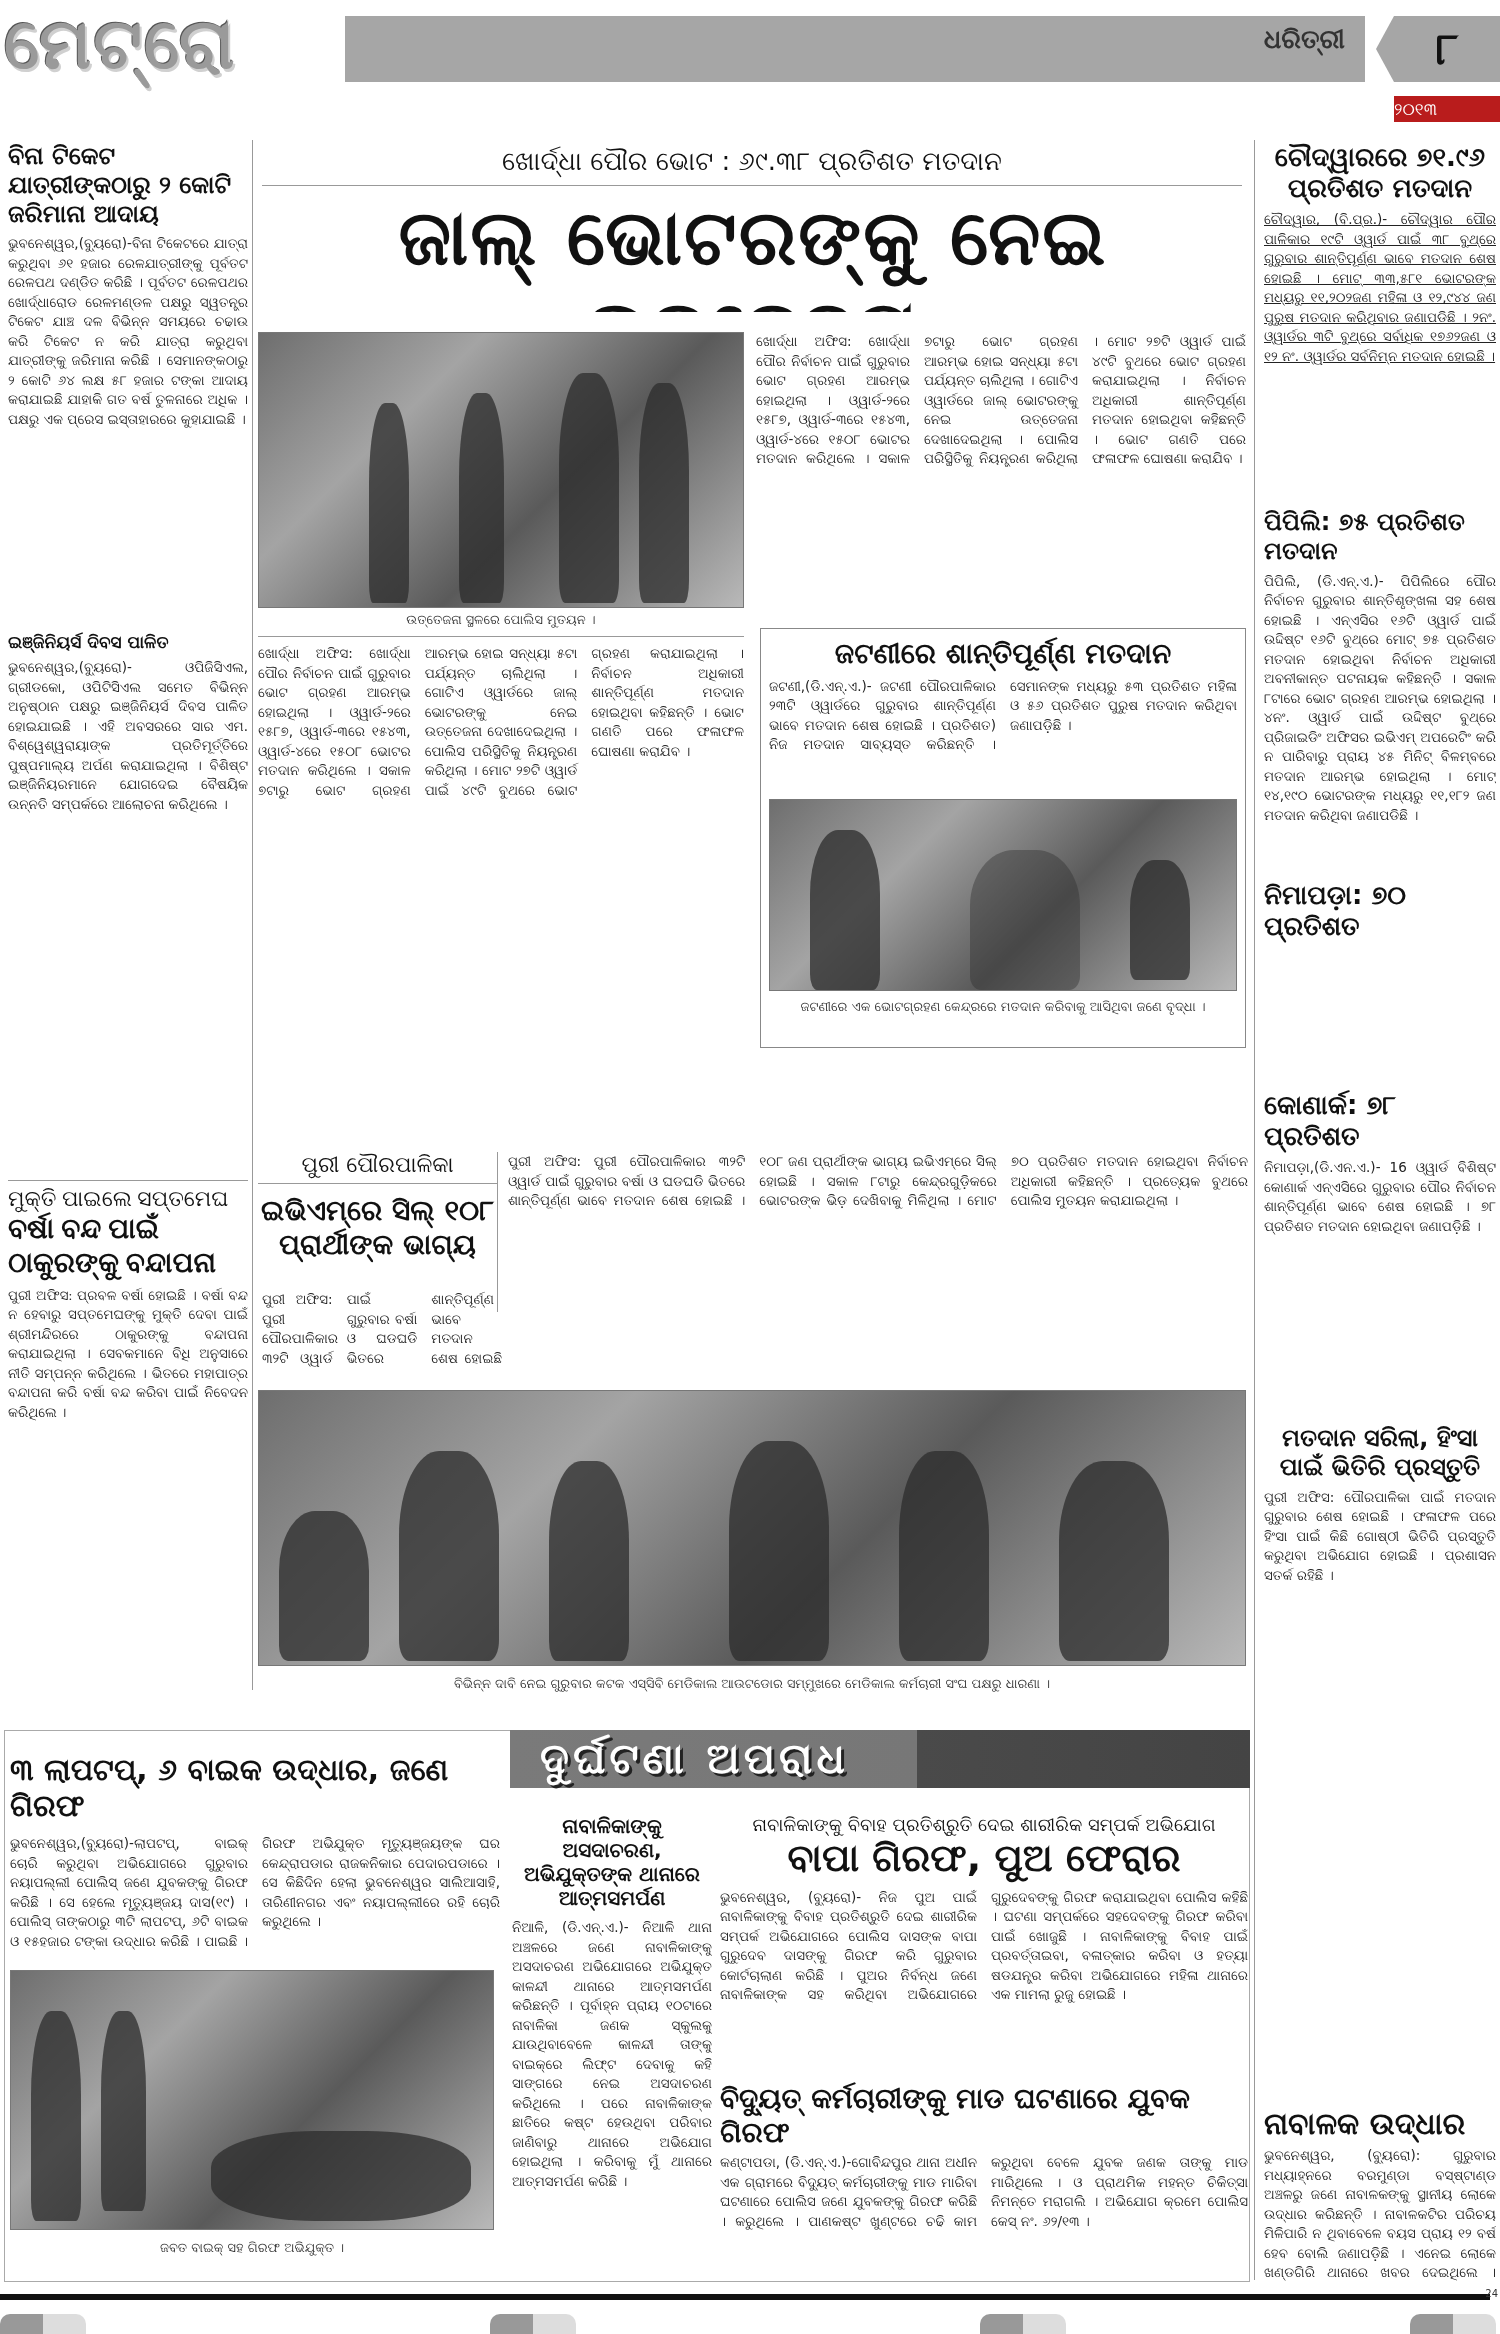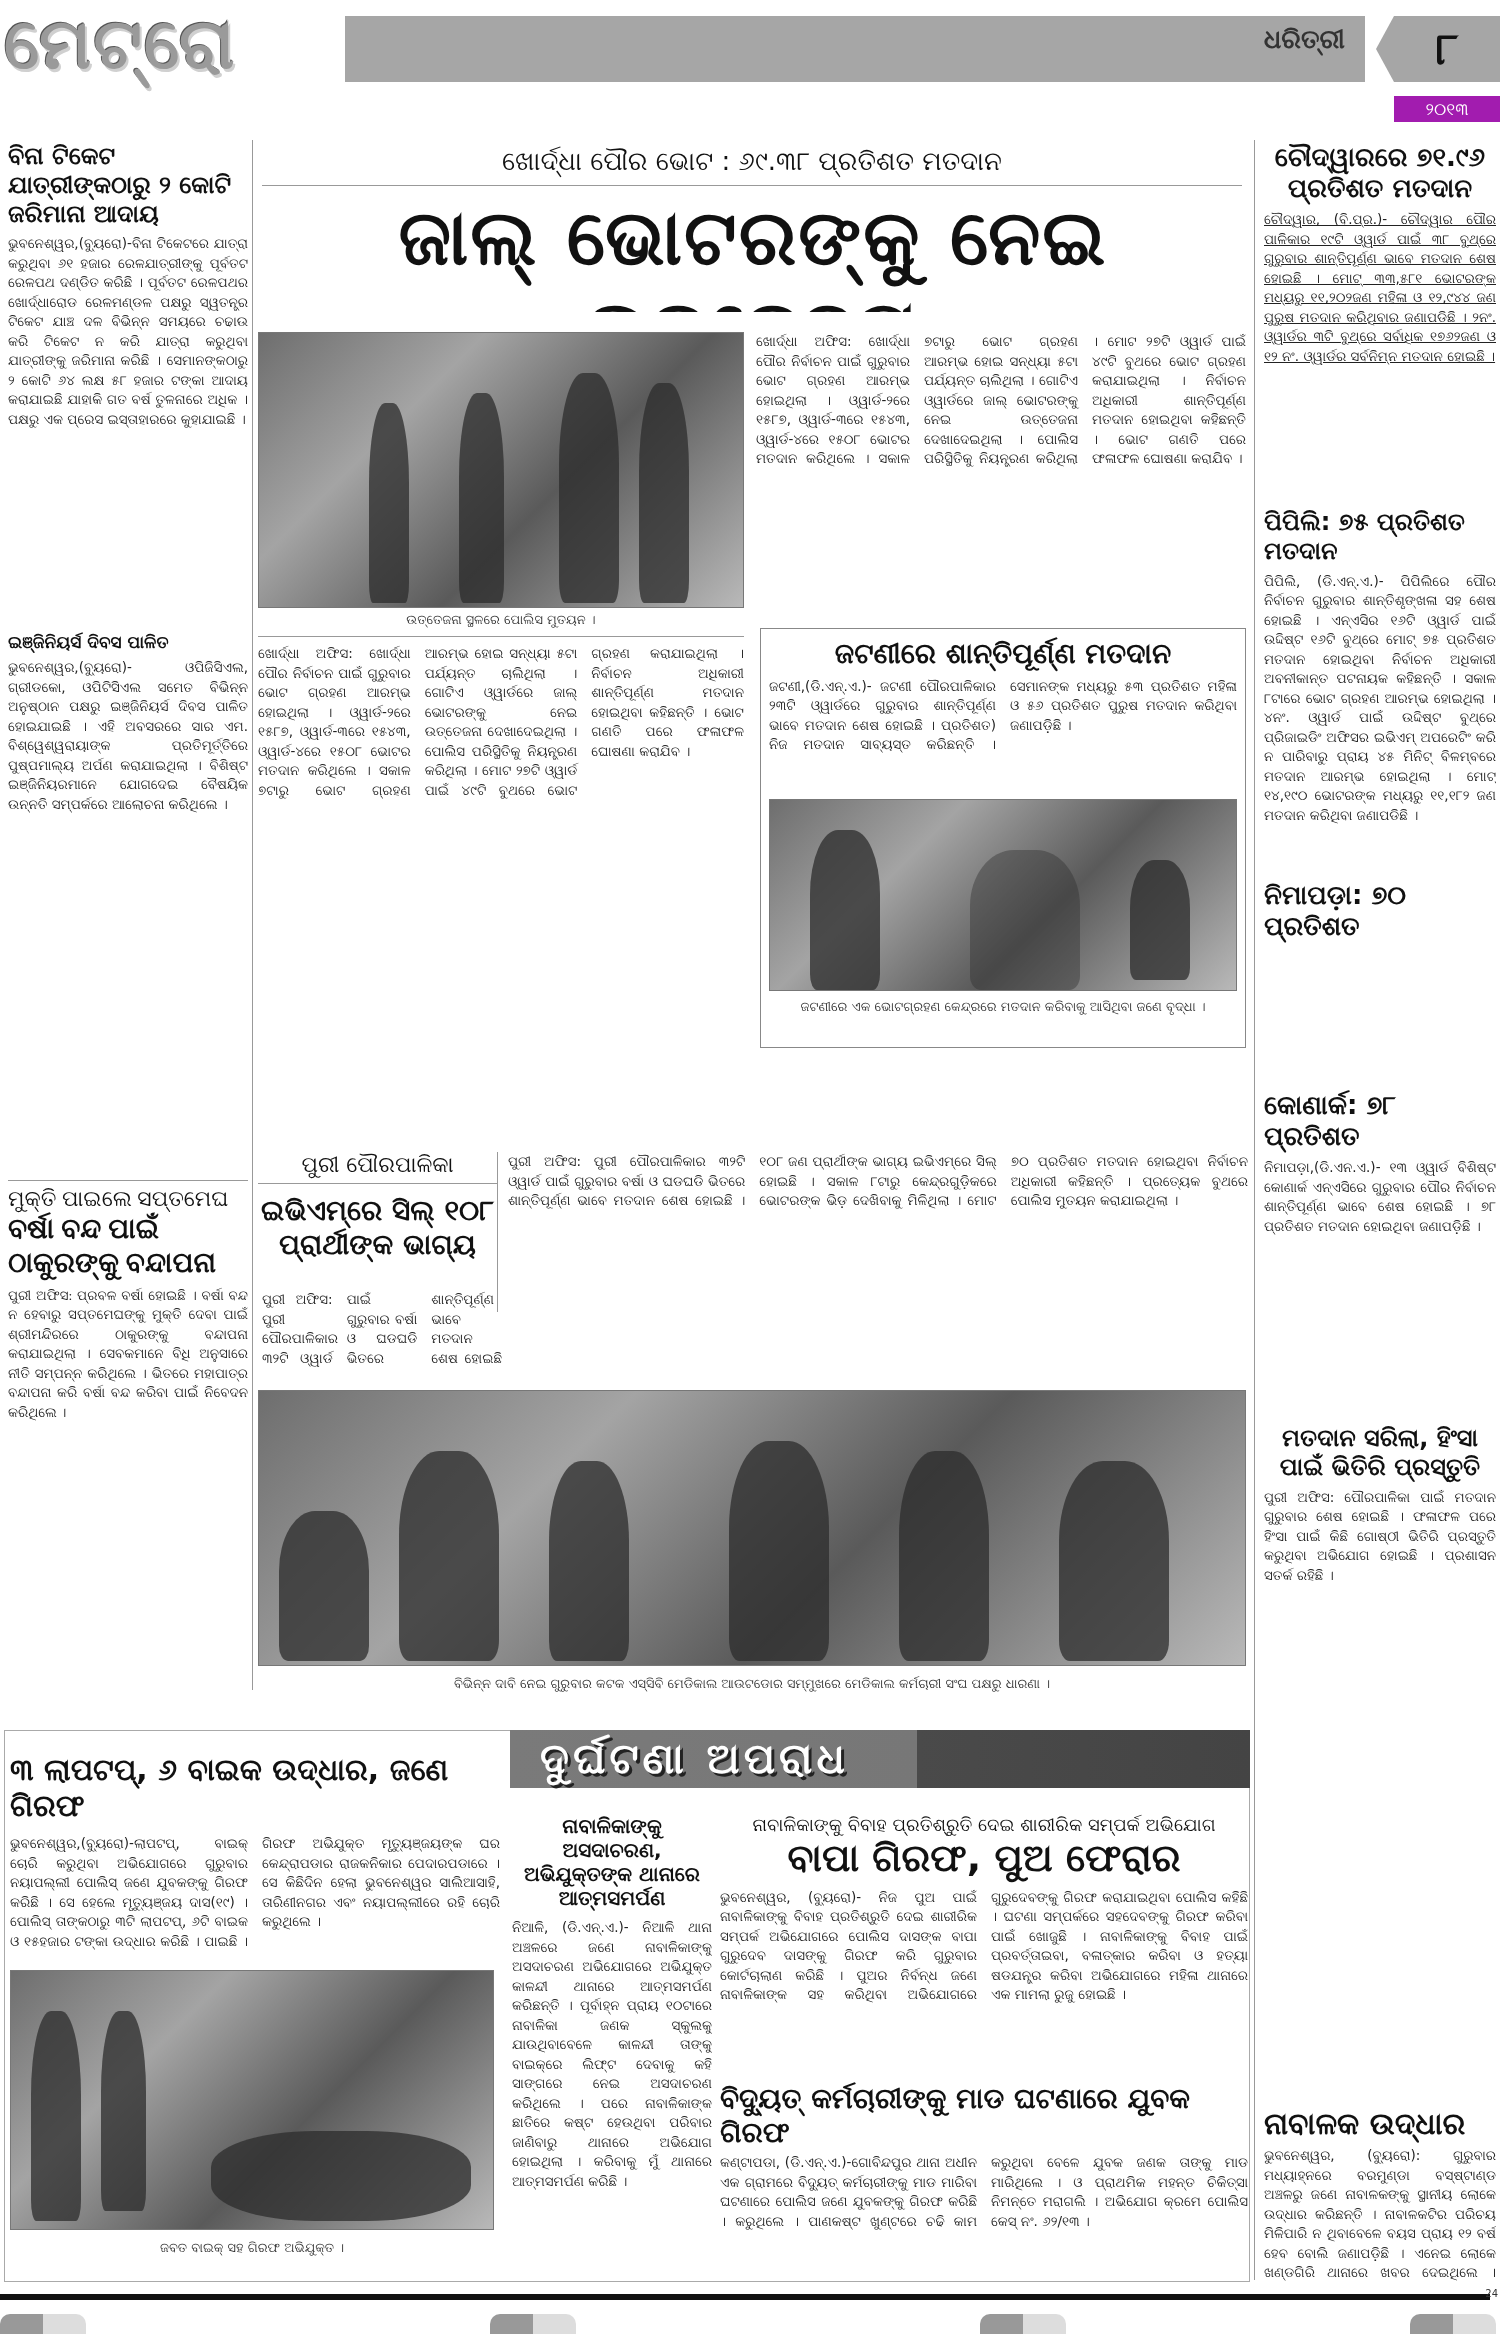--- a/index.html
+++ b/index.html
@@ -9,21 +9,21 @@
   
   .masthead { position: absolute; left: 0; top: 0; width: 1500px; height: 128px; }
   .logo { position: absolute; left: 4px; top: 0; width: 330px; height: 90px; font-family: Liberation Sans, sans-serif; font-size: 70px; font-weight: bold; color: #9a9a9a; letter-spacing: 2px; text-shadow: 2px 3px 0 #d0d0d0, -1px -1px 0 #555; line-height: 88px; }
   .section-band { position: absolute; left: 345px; top: 16px; width: 1020px; height: 66px; background: #a6a6a6; }
   .section-name { position: absolute; right: 20px; top: 8px; font-size: 26px; color: #333; font-weight: bold; }
   .page-arrow { position: absolute; left: 1376px; top: 16px; width: 0; height: 0; border-top: 33px solid transparent; border-bottom: 33px solid transparent; border-right: 18px solid #a6a6a6; }
   .page-box { position: absolute; left: 1394px; top: 16px; width: 106px; height: 66px; background: #a6a6a6; font-size: 44px; font-weight: bold; text-align: center; line-height: 66px; color: #111; }
   .info-bar { position: absolute; left: 0; top: 96px; width: 1370px; height: 26px; background: #3a3a3a; color: #fff; }
   .info-bar .city { position: absolute; left: 6px; top: 2px; font-size: 17px; }
   .info-bar .date { position: absolute; right: 8px; top: 2px; font-size: 17px; }
-  .year-box { position: absolute; left: 1394px; top: 96px; width: 106px; height: 26px; background: #a21caf; color: #fff; text-align: center; font-size: 17px; line-height: 26px; }
+  .year-box { position: absolute; left: 1394px; top: 96px; width: 106px; height: 26px; background: #b91c1c; color: #fff; text-align: left; font-size: 17px; line-height: 26px; }
 
   
   .block { position: absolute; overflow: hidden; }
   .hl { font-weight: bold; line-height: 1.2; }
   .body-text { font-size: 13.5px; line-height: 19.5px; color: #222; text-align: justify; }
   .cols2 { column-count: 2; column-gap: 14px; }
   .cols3 { column-count: 3; column-gap: 14px; }
   .caption { font-size: 13px; color: #333; text-align: center; }
   .photo { position: absolute; background: linear-gradient(135deg, #6e6e6e 0%, #a4a4a4 30%, #5a5a5a 60%, #b9b9b9 100%); border: 1px solid #777; }
   .photo .fig { position: absolute; background: #2c2c2c; border-radius: 40% 40% 10% 10%; opacity: .75; }
@@ -118,21 +118,21 @@
 </div>
 <div class="block" style="left:1264px;top:508px;width:232px;height:390px;">
   <div class="hl" style="font-size:24px;">ପିପିଲି: ୭୫ ପ୍ରତିଶତ ମତଦାନ</div>
   <div class="body-text" style="margin-top:6px;">ପିପିଲି, (ଡି.ଏନ୍.ଏ.)- ପିପିଲିରେ ପୌର ନିର୍ବାଚନ ଗୁରୁବାର ଶାନ୍ତିଶୃଙ୍ଖଳା ସହ ଶେଷ ହୋଇଛି । ଏନ୍‌ଏସିର ୧୬ଟି ଓ୍ୱାର୍ଡ ପାଇଁ ଉଦ୍ଦିଷ୍ଟ ୧୬ଟି ବୁଥ୍‌ରେ ମୋଟ୍ ୭୫ ପ୍ରତିଶତ ମତଦାନ ହୋଇଥିବା ନିର୍ବାଚନ ଅଧିକାରୀ ଅବନୀକାନ୍ତ ପଟନାୟକ କହିଛନ୍ତି । ସକାଳ ୮ଟାରେ ଭୋଟ ଗ୍ରହଣ ଆରମ୍ଭ ହୋଇଥିଲା । ୪ନଂ. ଓ୍ୱାର୍ଡ ପାଇଁ ଉଦ୍ଦିଷ୍ଟ ବୁଥ୍‌ରେ ପ୍ରିଜାଇଡିଂ ଅଫିସର ଇଭିଏମ୍ ଅପରେଟିଂ କରି ନ ପାରିବାରୁ ପ୍ରାୟ ୪୫ ମିନିଟ୍ ବିଳମ୍ବରେ ମତଦାନ ଆରମ୍ଭ ହୋଇଥିଲା । ମୋଟ୍ ୧୪,୧୯୦ ଭୋଟରଙ୍କ ମଧ୍ୟରୁ ୧୧,୧୮୨ ଜଣ ମତଦାନ କରିଥିବା ଜଣାପଡିଛି ।</div>
 </div>
 <div class="block" style="left:1264px;top:880px;width:232px;height:200px;">
   <div class="hl" style="font-size:26px;">ନିମାପଡ଼ା: ୭୦ ପ୍ରତିଶତ</div>
 </div>
 <div class="block" style="left:1264px;top:1090px;width:232px;height:320px;">
   <div class="hl" style="font-size:26px;">କୋଣାର୍କ: ୭୮ ପ୍ରତିଶତ</div>
-  <div class="body-text" style="margin-top:6px;">ନିମାପଡ଼ା,(ଡି.ଏନ.ଏ.)- ୧୩ ଓ୍ୱାର୍ଡ ବିଶିଷ୍ଟ କୋଣାର୍କ ଏନ୍‌ଏସିରେ ଗୁରୁବାର ପୌର ନିର୍ବାଚନ ଶାନ୍ତିପୂର୍ଣ୍ଣ ଭାବେ ଶେଷ ହୋଇଛି । ୭୮ ପ୍ରତିଶତ ମତଦାନ ହୋଇଥିବା ଜଣାପଡ଼ିଛି ।</div>
+  <div class="body-text" style="margin-top:6px;">ନିମାପଡ଼ା,(ଡି.ଏନ.ଏ.)- 16 ଓ୍ୱାର୍ଡ ବିଶିଷ୍ଟ କୋଣାର୍କ ଏନ୍‌ଏସିରେ ଗୁରୁବାର ପୌର ନିର୍ବାଚନ ଶାନ୍ତିପୂର୍ଣ୍ଣ ଭାବେ ଶେଷ ହୋଇଛି । ୭୮ ପ୍ରତିଶତ ମତଦାନ ହୋଇଥିବା ଜଣାପଡ଼ିଛି ।</div>
 </div>
 <div class="block" style="left:1264px;top:1424px;width:232px;height:680px;">
   <div class="hl" style="font-size:24px;text-align:center;">ମତଦାନ ସରିଲା, ହିଂସା ପାଇଁ ଭିତିରି ପ୍ରସ୍ତୁତି</div>
   <div class="body-text" style="margin-top:6px;">ପୁରୀ ଅଫିସ: ପୌରପାଳିକା ପାଇଁ ମତଦାନ ଗୁରୁବାର ଶେଷ ହୋଇଛି । ଫଳାଫଳ ପରେ ହିଂସା ପାଇଁ କିଛି ଗୋଷ୍ଠୀ ଭିତିରି ପ୍ରସ୍ତୁତି କରୁଥିବା ଅଭିଯୋଗ ହୋଇଛି । ପ୍ରଶାସନ ସତର୍କ ରହିଛି ।</div>
 </div>
 <div class="block" style="left:1264px;top:2106px;width:232px;height:180px;">
   <div class="hl" style="font-size:30px;">ନାବାଳକ ଉଦ୍ଧାର</div>
   <div class="body-text" style="margin-top:4px;">ଭୁବନେଶ୍ୱର, (ବ୍ୟୁରୋ): ଗୁରୁବାର ମଧ୍ୟାହ୍ନରେ ବରମୁଣ୍ଡା ବସ୍‌ଷ୍ଟାଣ୍ଡ ଅଞ୍ଚଳରୁ ଜଣେ ନାବାଳକଙ୍କୁ ସ୍ଥାନୀୟ ଲୋକେ ଉଦ୍ଧାର କରିଛନ୍ତି । ନାବାଳକଟିର ପରିଚୟ ମିଳିପାରି ନ ଥିବାବେଳେ ବୟସ ପ୍ରାୟ ୧୨ ବର୍ଷ ହେବ ବୋଲି ଜଣାପଡ଼ିଛି । ଏନେଇ ଲୋକେ ଖଣ୍ଡଗିରି ଥାନାରେ ଖବର ଦେଇଥିଲେ । ପୋଲିସ ନାବାଳକଙ୍କୁ ପାଦଚାରୀ ପୁଲିସ ନାବାଳକଙ୍କୁ ହସ୍ତାନ୍ତର କରିଛି ।</div>
 </div>
 

